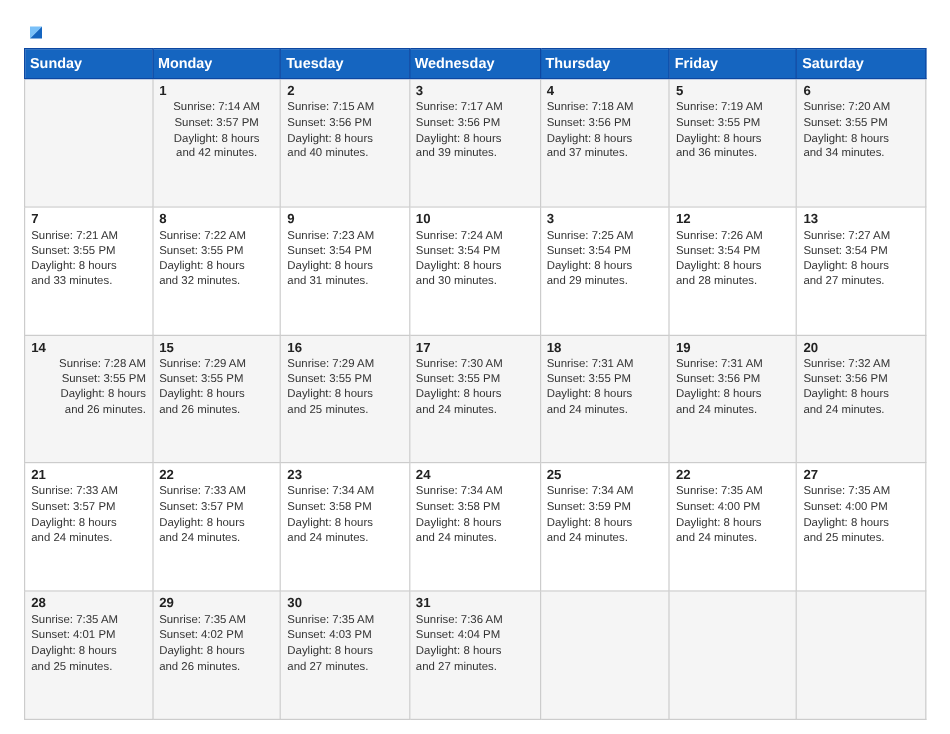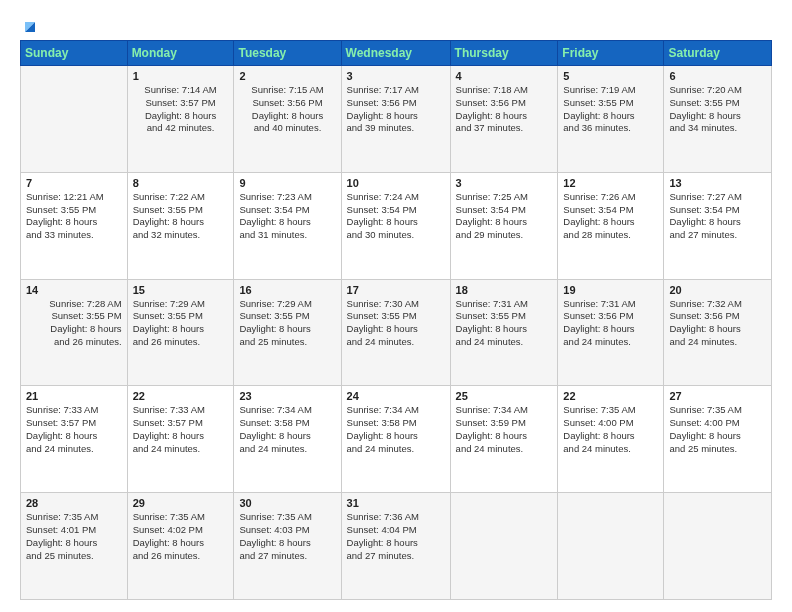--- a/index.html
+++ b/index.html
@@ -43,21 +43,21 @@
       font-size: 14px;
       color: #444;
     }
     .calendar {
       width: 100%;
       border-collapse: collapse;
       flex: 1;
     }
     .calendar thead tr th {
       background-color: #1565C0;
-      color: #86efac;
+      color: #ffffff;
       font-size: 12px;
       font-weight: bold;
       padding: 5px 4px;
       text-align: left;
       border: 1px solid #0d47a1;
     }
     .calendar tbody tr td {
       border: 1px solid #ccc;
       vertical-align: top;
       padding: 4px 5px;
@@ -128,21 +128,21 @@
           <td class="empty-cell"></td>
           <td>
             <span class="day-number">1</span>
             <div class="cell-content" style="white-space: pre-line; text-align: center;">Sunrise: 7:14 AM
 Sunset: 3:57 PM
 Daylight: 8 hours
 and 42 minutes.</div>
           </td>
           <td>
             <span class="day-number">2</span>
-            <div class="cell-content" style="white-space: pre-line; text-align: center;">Sunrise: 7:15 AM
+            <div class="cell-content" style="white-space: pre-line;">Sunrise: 7:15 AM
 Sunset: 3:56 PM
 Daylight: 8 hours
 and 40 minutes.</div>
           </td>
           <td>
             <span class="day-number">3</span>
             <div class="cell-content" style="white-space: pre-line;">Sunrise: 7:17 AM
 Sunset: 3:56 PM
 Daylight: 8 hours
 and 39 minutes.</div>
@@ -165,21 +165,21 @@
             <span class="day-number">6</span>
             <div class="cell-content" style="white-space: pre-line;">Sunrise: 7:20 AM
 Sunset: 3:55 PM
 Daylight: 8 hours
 and 34 minutes.</div>
           </td>
         </tr>
         <tr>
           <td>
             <span class="day-number">7</span>
-            <div class="cell-content" style="white-space: pre-line;">Sunrise: 12:21 AM
+            <div class="cell-content" style="white-space: pre-line;">Sunrise: 7:21 AM
 Sunset: 3:55 PM
 Daylight: 8 hours
 and 33 minutes.</div>
           </td>
           <td>
             <span class="day-number">8</span>
             <div class="cell-content" style="white-space: pre-line;">Sunrise: 7:22 AM
 Sunset: 3:55 PM
 Daylight: 8 hours
 and 32 minutes.</div>

